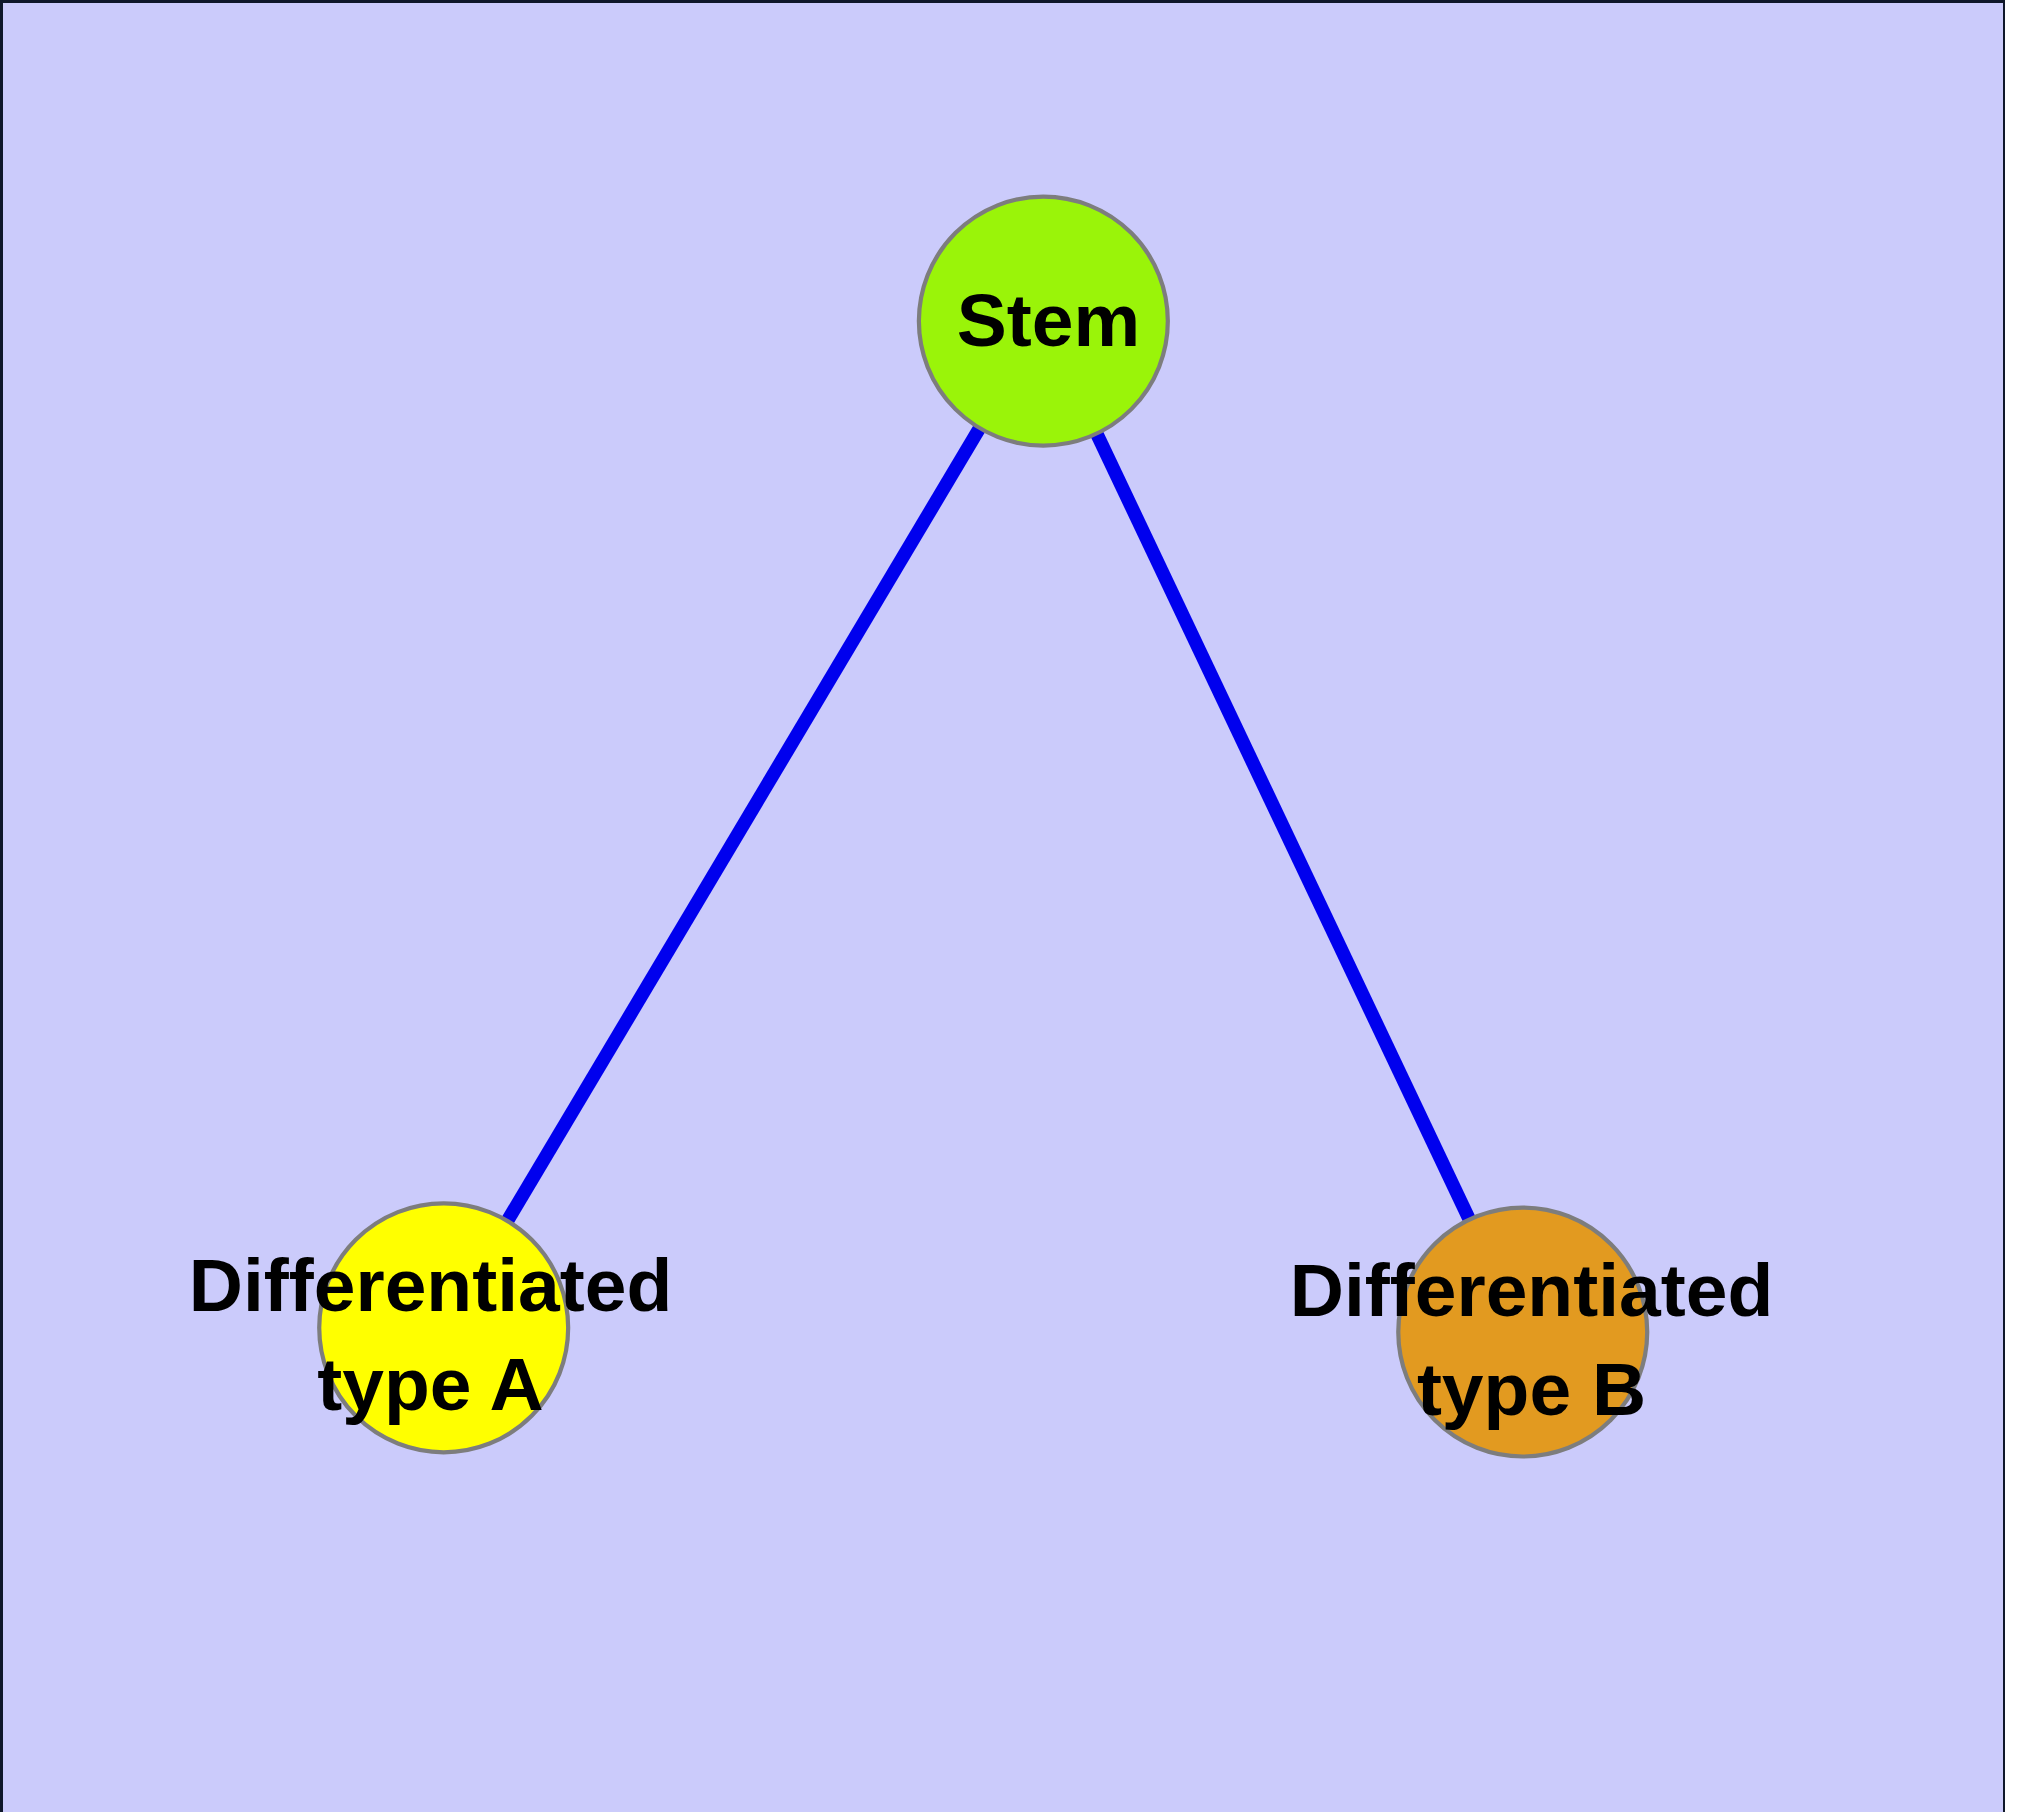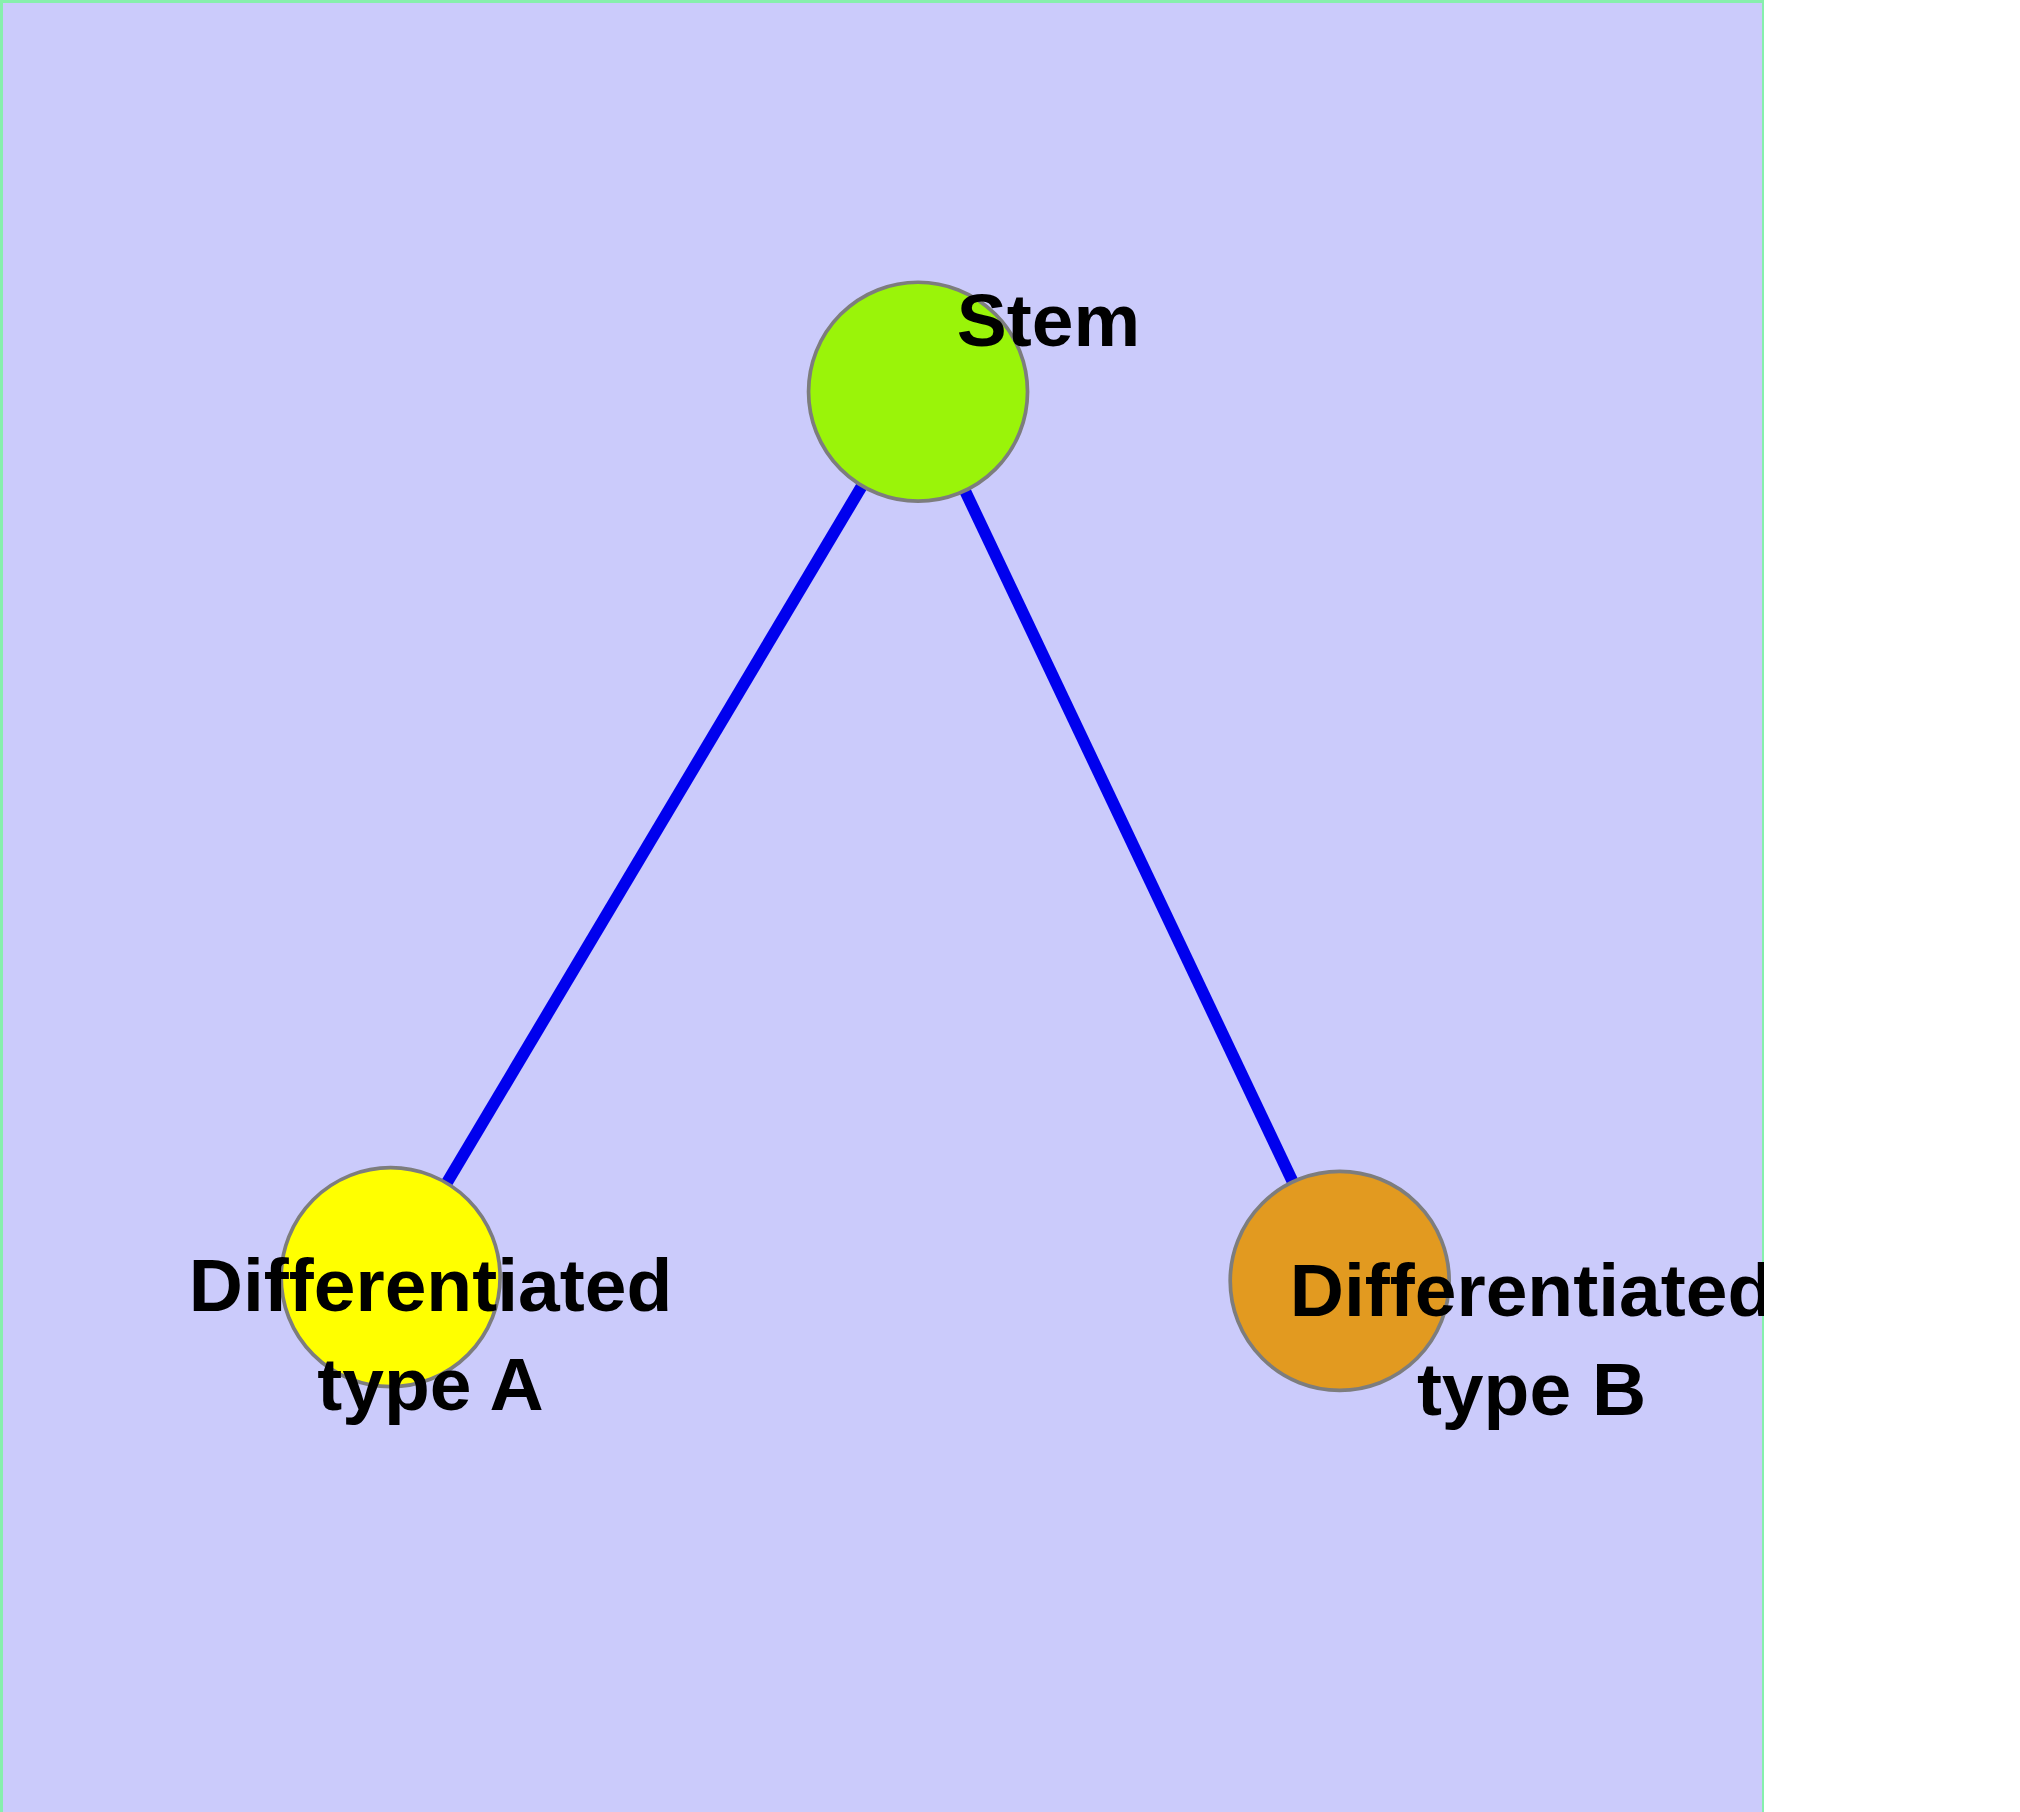--- a/index.html
+++ b/index.html
@@ -3,23 +3,23 @@
 <meta charset="utf-8">
 <style>
   html, body {
     margin: 0;
     padding: 0;
     background: #ffffff;
     font-family: "Liberation Sans", sans-serif;
   }
   .canvas {
     position: relative;
-    width: 1764px;
+    width: 2005px;
     height: 1812px;
-    background: #86efac;
+    background: #0f172a;
     overflow: hidden;
   }
   .panel {
     position: absolute;
     left: 2.5px;
     right: 1.7px;
     top: 3.4px;
     bottom: 0;
   }
   svg.diagram {

